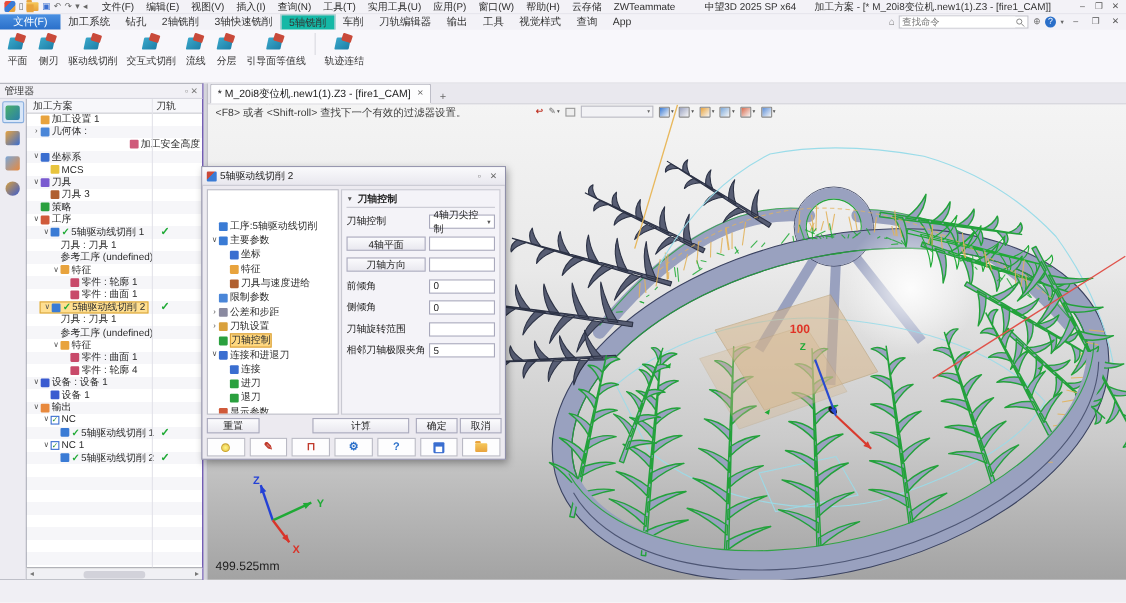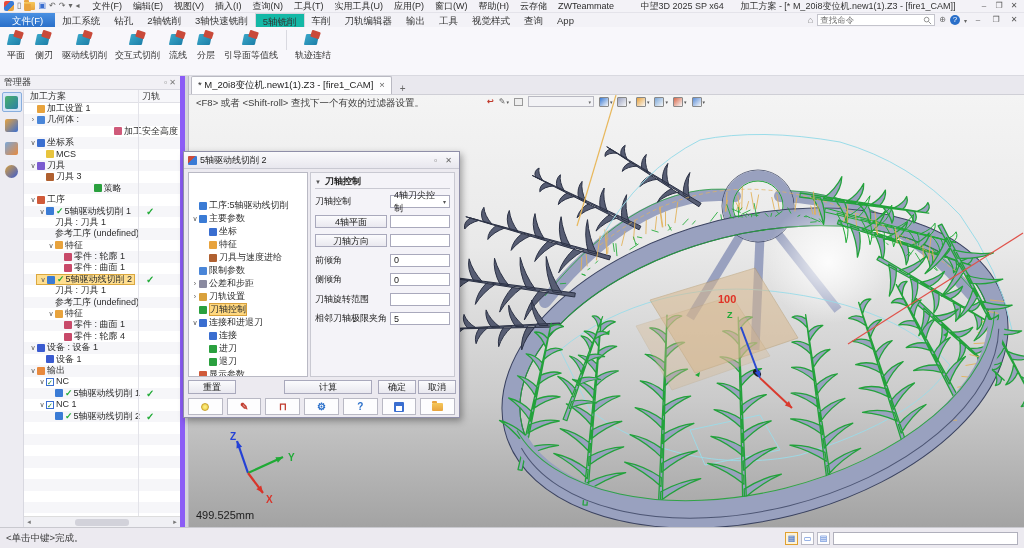--- a/index.html
+++ b/index.html
@@ -35,21 +35,21 @@
 .rbar{position:absolute;left:2px;top:1px;display:flex;align-items:flex-start}
 .rbtn{display:flex;flex-direction:column;align-items:center;padding:2px 4px 0;font-size:9px;color:#333;white-space:nowrap}
 .rico{position:relative;width:20px;height:18px;margin-bottom:1px}
 .rico .b1{position:absolute;left:2px;top:4px;width:13px;height:11px;background:linear-gradient(135deg,#3aa7c9,#1d7fa8);transform:skewX(-12deg);border-radius:1px}
 .rico .b2{position:absolute;left:8px;top:1px;width:9px;height:7px;background:#c94a3a;transform:rotate(18deg);border-radius:1px}
 .rsep{width:1px;align-self:stretch;background:#d9d9e0;margin:2px 4px 12px}
 .rgl{position:absolute;top:63px;font-size:8.5px;color:#777;text-align:center}
 
 .main{position:absolute;left:0;top:76px;right:0;bottom:21px}
 
-.manager{position:absolute;left:0;top:0;width:185px;bottom:0;background:#0f172a;border-right:5px solid #8b5cf6}
+.manager{position:absolute;left:0;top:0;width:185px;bottom:0;background:#0f172a;border-right:1px solid #8b5cf6}
 .mhead{height:14px;background:#f1f0f5;border-bottom:1px solid #d8d8e0;font-size:9px;line-height:13px;padding:0 4px;display:flex;color:#333}
 .mhead .hico{margin-left:auto;color:#777;font-size:8px}
 .istrip{position:absolute;left:0;top:14px;bottom:0;width:24px;background:#edecf2;border-right:1px solid #d8d8e0;display:flex;flex-direction:column;align-items:center;padding-top:2px;gap:3px}
 .sbtn{width:20px;height:20px;border:1px solid transparent;border-radius:2px;display:flex;align-items:center;justify-content:center}
 .sbtn.on{background:#d8e6f8;border-color:#88aede}
 .sglyph{width:13px;height:13px;border-radius:2px}
 .g1{background:linear-gradient(135deg,#4ab06a,#2a7fa8)}
 .g2{background:linear-gradient(135deg,#e8a33d,#3a6ed0)}
 .g3{background:linear-gradient(135deg,#7aa7d9,#e8893d)}
 .g4{background:linear-gradient(135deg,#d9a13c,#3a5bd0);border-radius:50%}
@@ -339,21 +339,21 @@
                 <span class="mlabel">刀具</span>
               </span>
             </div>
             <div class="mrow" style="padding-left: 12px;">
               <span class="rowc">
                 <span class="exp"></span>
                 <span class="tico" style="background: rgb(176, 96, 48);"></span>
                 <span class="mlabel">刀具 3</span>
               </span>
             </div>
-            <div class="mrow" style="padding-left: 3px; justify-content: center;">
+            <div class="mrow" style="padding-left: 3px;">
               <span class="rowc">
                 <span class="exp"></span>
                 <span class="tico" style="background: rgb(42, 160, 62);"></span>
                 <span class="mlabel">策略</span>
               </span>
             </div>
             <div class="mrow" style="padding-left: 3px;">
               <span class="rowc">
                 <span class="exp">∨</span>
                 <span class="tico" style="background: rgb(208, 90, 58);"></span>
@@ -887,22 +887,13 @@
         </div>
         <div class="ico-btn">
           <span class="floppy"></span>
         </div>
         <div class="ico-btn">
           <span class="folder"></span>
         </div>
       </div>
   </div>
 
-  <div class="statusbar">
-    <span>&lt;单击中键&gt;完成。</span>
-    <div class="sb-right">
-      <span class="sb-ico on">▦</span>
-      <span class="sb-ico">▭</span>
-      <span class="sb-ico">▤</span>
-      <input class="sb-input" style="">
-    </div>
-  </div>
 </div>
 
 </body></html>

